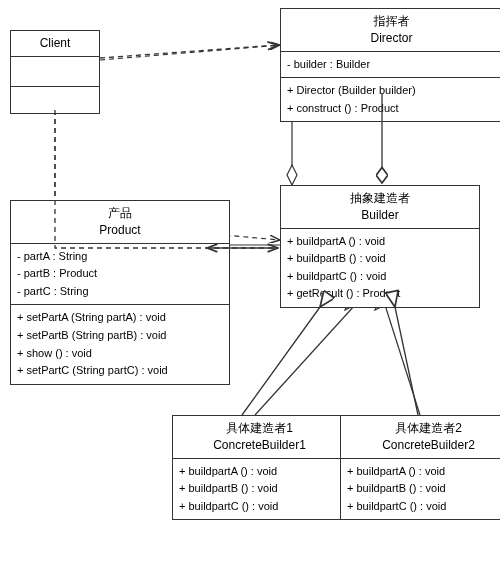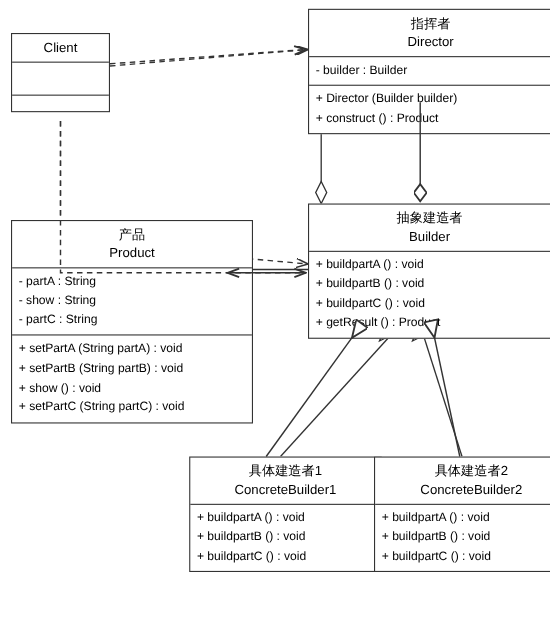--- a/index.html
+++ b/index.html
@@ -99,21 +99,21 @@
 
     
     <line x1="255" y1="415" x2="355" y2="305" stroke="#333" stroke-width="1.2"></line>
     <polygon points="355,305 345,310 350,297" fill="#fff" stroke="#333" stroke-width="1.2"></polygon>
 
     
     <line x1="420" y1="415" x2="385" y2="305" stroke="#333" stroke-width="1.2"></line>
     <polygon points="385,305 375,310 380,297" fill="#fff" stroke="#333" stroke-width="1.2"></polygon>
   </svg>
 
-  <div class="uml-box" style="left:10px; top:30px; width:90px; height:72px;">
+  <div class="uml-box" style="left:10px; top:30px; width:90px; height:84px;">
     <div class="header">
       <span>Client</span>
     </div>
     <div class="section" style="height:30px;"></div>
     <div class="section" style="height:30px;"></div>
   </div>
 
   <div class="uml-box" style="left:280px; top:8px; width:223px;">
     <div class="header">
       <div>指挥者</div>
@@ -128,32 +128,32 @@
     </div>
   </div>
 
   <div class="uml-box" style="left:10px; top:200px; width:220px;">
     <div class="header">
       <div>产品</div>
       <div>Product</div>
     </div>
     <div class="section">
       <p>- partA : String</p>
-      <p>- show : String</p>
+      <p>- partB : Product</p>
       <p>- partC : String</p>
     </div>
     <div class="section">
       <p>+ setPartA (String partA) : void</p>
       <p>+ setPartB (String partB) : void</p>
       <p>+ show () : void</p>
       <p>+ setPartC (String partC) : void</p>
     </div>
   </div>
 
-  <div class="uml-box" style="left:280px; top:185px; width:221px;">
+  <div class="uml-box" style="left:280px; top:185px; width:200px;">
     <div class="header">
       <div>抽象建造者</div>
       <div>Builder</div>
     </div>
     <div class="section">
       <p>+ buildpartA () : void</p>
       <p>+ buildpartB () : void</p>
       <p>+ buildpartC () : void</p>
       <p>+ getResult () : Product</p>
     </div>

